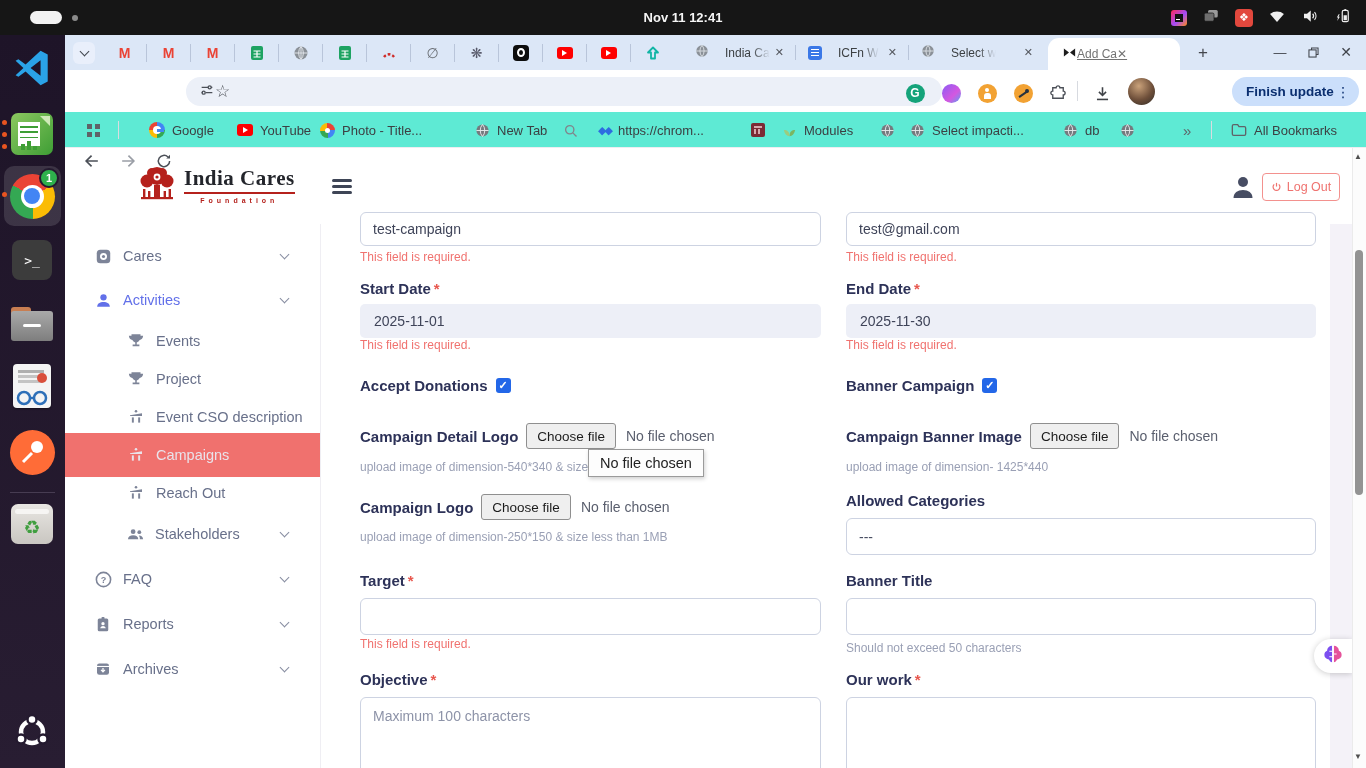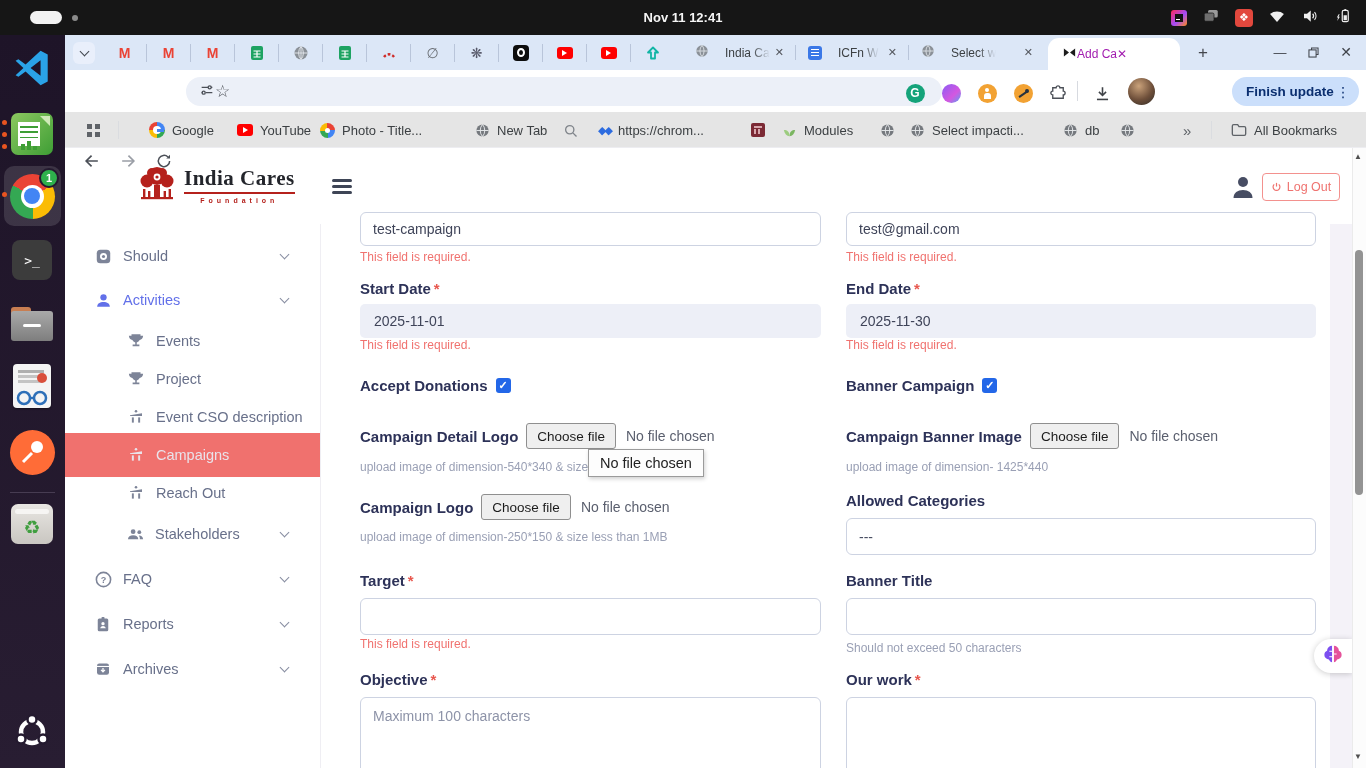--- a/index.html
+++ b/index.html
@@ -17,29 +17,29 @@
 .rundot{position:absolute;left:2px;width:5px;height:5px;border-radius:50%;background:#e95420;}
 
 #tabstrip{position:absolute;left:65px;top:35px;width:1301px;height:35px;background:#dce7f7;}
 #pinned{position:absolute;left:103px;top:35px;height:35px;display:flex;align-items:center;}
 .pincell{width:44px;height:18px;display:flex;align-items:center;justify-content:center;border-right:1px solid #b9c5da;}
 .pincell:last-child{border-right:none;}
 .tab{position:absolute;top:35px;height:35px;display:flex;align-items:center;color:#3c4043;font-size:12px;}
 .tab .tlabel{margin-left:16px;white-space:nowrap;overflow:hidden;-webkit-mask-image:linear-gradient(90deg,#000 60%,transparent);mask-image:linear-gradient(90deg,#000 60%,transparent);}
 .tab .tclose{margin-left:auto;margin-right:8px;font-size:11px;color:#54575e;cursor:default;}
 .tabsep{position:absolute;top:45px;width:1px;height:15px;background:#b9c5da;}
-#tab-active{position:absolute;top:38px;height:32px;background:#fff;border-radius:11px 11px 0 0;display:flex;align-items:center;font-size:12px;color:#a21caf;}
+#tab-active{position:absolute;top:38px;height:32px;background:#fff;border-radius:11px 11px 0 0;display:flex;align-items:center;font-size:12px;color:#737373;text-decoration:underline;}
 #toolbar{position:absolute;left:65px;top:70px;width:1301px;height:42px;background:#fff;}
 #omnibox{position:absolute;left:186px;top:77px;width:756px;height:29px;border-radius:15px;background:#ecf0f8;display:flex;align-items:center;}
 #urltext{font-size:13.5px;color:#24262c;margin-left:12px;flex:1;white-space:nowrap;}
 .tbtn{position:absolute;top:79px;width:24px;height:24px;display:flex;align-items:center;justify-content:center;}
 #update-btn{position:absolute;left:1232px;top:77px;width:127px;height:29px;border-radius:15px;background:#cbdffb;display:flex;align-items:center;color:#0b2f70;}
 #update-btn span.lbl{font-size:13.5px;font-weight:600;margin-left:14px;}
 #update-btn span.dots{margin-left:auto;margin-right:9px;font-size:14px;}
-#bookmarksbar{position:absolute;left:65px;top:112px;width:1301px;height:36px;background:#e5e5e5;border-bottom:1px solid #ededf1;}
+#bookmarksbar{position:absolute;left:65px;top:112px;width:1301px;height:36px;background:#5eead4;border-bottom:1px solid #ededf1;}
 .bm{position:absolute;top:0;height:36px;display:flex;align-items:center;gap:7px;font-size:13px;color:#3c4043;}
 #pagegutter{position:absolute;left:1330px;top:224px;width:22px;height:544px;background:#f4f2f8;}
 #vsb{position:absolute;left:1352px;top:148px;width:14px;height:620px;background:#fcfcfc;border-left:1px solid #ebebeb;}
 #vsb-thumb{position:absolute;left:1355px;top:250px;width:8px;height:245px;border-radius:4px;background:#939393;}
 .sbarrow{position:absolute;left:1354px;font-size:8px;color:#4f4f4f;}
 
 #logo-text{position:absolute;left:184px;top:166px;}
 #logo-title{font-family:"Liberation Serif",serif;font-size:21px;font-weight:700;color:#23252b;letter-spacing:.5px;border-bottom:2px solid #b5211c;padding-bottom:1px;}
 #logo-sub{font-size:7px;letter-spacing:4px;color:#b5211c;margin-top:3px;text-align:center;font-weight:700;}
 #hamburger{position:absolute;left:332px;top:179px;width:20px;height:15px;display:flex;flex-direction:column;justify-content:space-between;}
@@ -496,21 +496,21 @@
   <div id="sidedivider"></div>
 
   <div class="side-item" style="top:238px;">
     <span class="si-icon">
         <svg width="19" height="19" viewBox="0 0 24 24" fill="currentColor">
           <rect x="3.5" y="3.5" width="17" height="17" rx="4.5"></rect>
           <circle cx="12" cy="12" r="4.4" fill="#fff"></circle>
           <circle cx="12" cy="12" r="2" fill="currentColor"></circle>
         </svg>
       </span>
-    <span class="si-label">Should</span>
+    <span class="si-label">Cares</span>
     <span class="chev"></span>
   </div>
   <div class="side-item accent" style="top:282px;">
     <span class="si-icon">
         <svg width="19" height="19" viewBox="0 0 24 24" fill="currentColor">
           <circle cx="12" cy="8" r="4"></circle>
           <path d="M4 20c0-4 3.5-6 8-6s8 2 8 6z"></path>
         </svg>
       </span>
     <span class="si-label">Activities</span>

